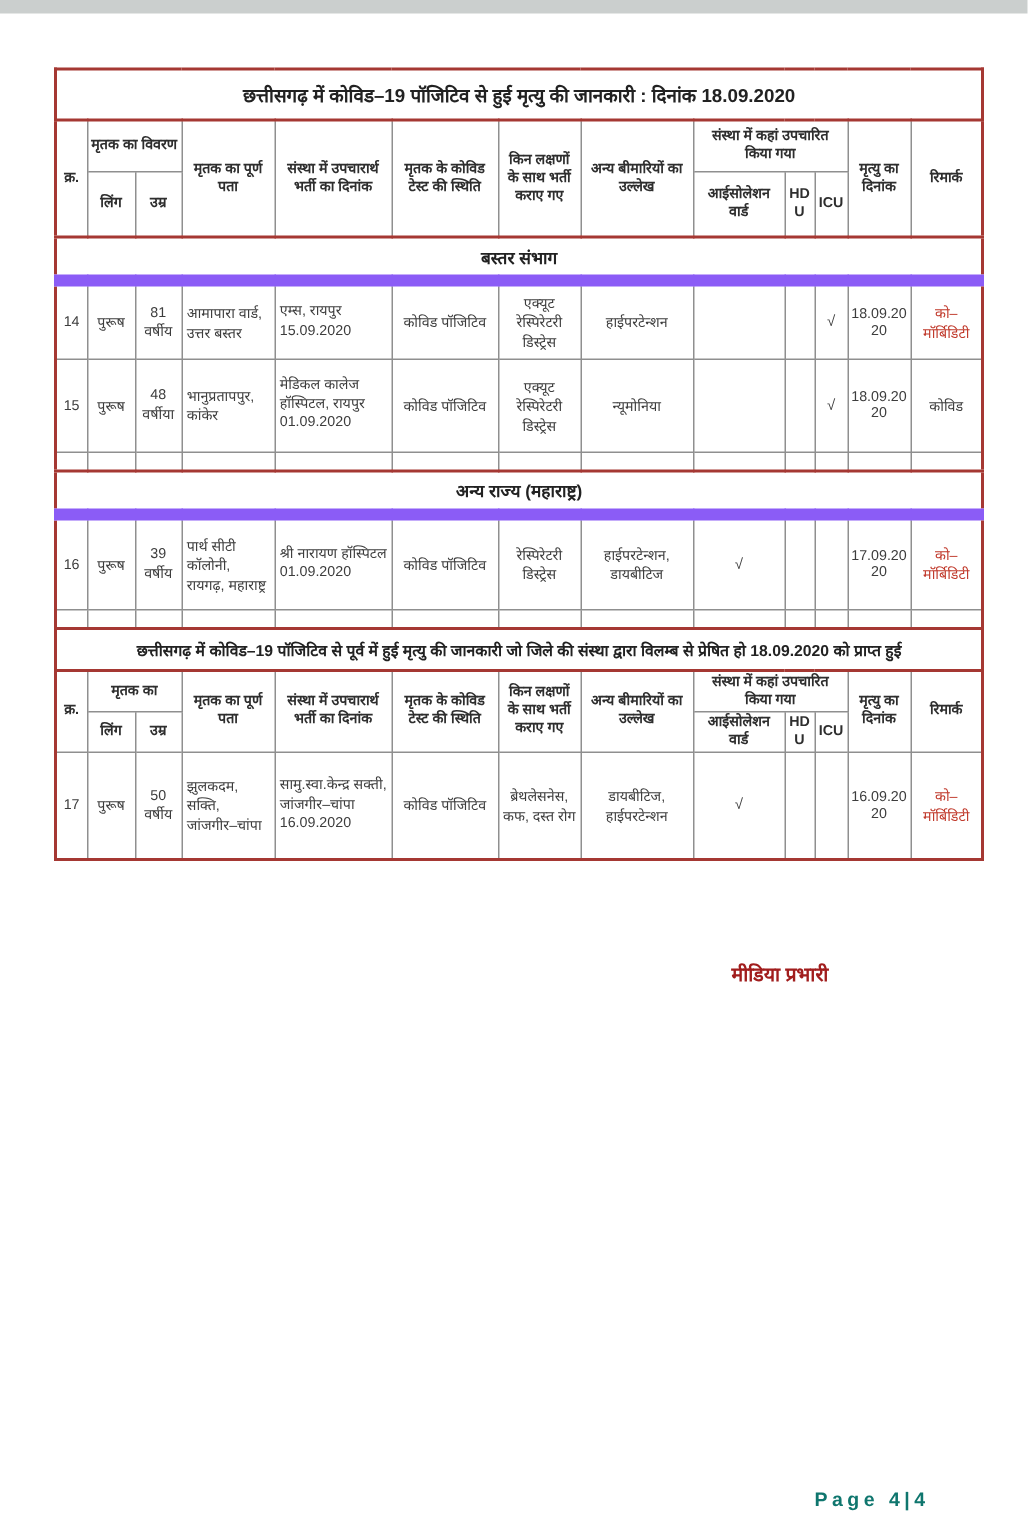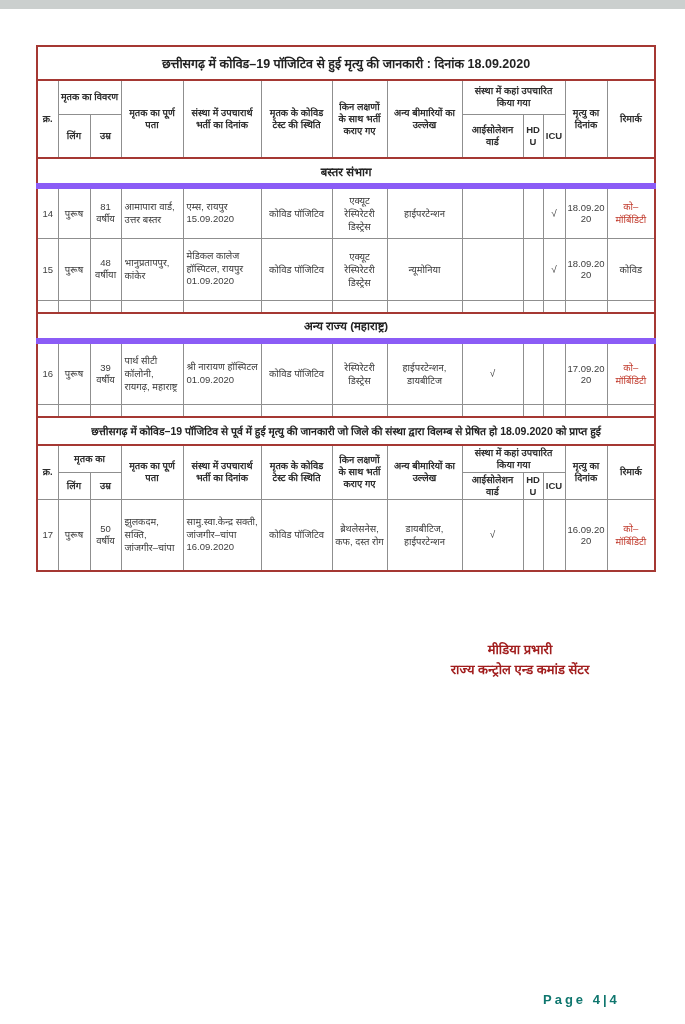--- a/index.html
+++ b/index.html
@@ -20,21 +20,21 @@
   .doc-table .title-row td{
     border:2px solid #a53833;font-weight:bold;font-size:12.5px;color:#222;
     padding:5px 4px;height:22px;
   }
   .doc-table .late-title-row td{
     border:2px solid #a53833;font-weight:bold;font-size:10.5px;color:#222;
     padding:4px 2px;height:18px;margin-top:46px;
   }
   .doc-table .head th{font-weight:bold;color:#2e2e2e;font-size:9.5px;line-height:1.25;}
   .doc-table .section-row td{
-    border-top:2px solid #a53833;border-bottom:6px solid #8b5cf6;
+    border-top:2px solid #a53833;border-bottom:8px solid #8b5cf6;
     font-weight:bold;font-size:11.5px;color:#222;height:22px;
   }
   .doc-table .data-row td{height:auto;}
   .doc-table .spacer-row td{height:11px;padding:0;}
   .cell-left{text-align:left !important;padding-left:3px !important;}
   .remark-red{color:#c0392b;font-weight:bold;}
   .check{font-size:10px;}
   .two-line div{line-height:1.3;}
   .sig-block{
     position:absolute;top:640px;left:375px;width:290px;text-align:center;
@@ -236,16 +236,15 @@
       <td></td>
       <td>16.09.2020</td>
       <td class="remark-red">को–मॉर्बिडिटी</td>
     </tr>
   </tbody>
     </table>
 </div>
 
 <div class="sig-block">
   <div>मीडिया प्रभारी</div>
-  <div>राज्य कन्ट्रोल एन्ड कमांड सेंटर</div>
 </div>
 
 <div class="page-footer">Page 4|4</div>
 
 </body></html>

